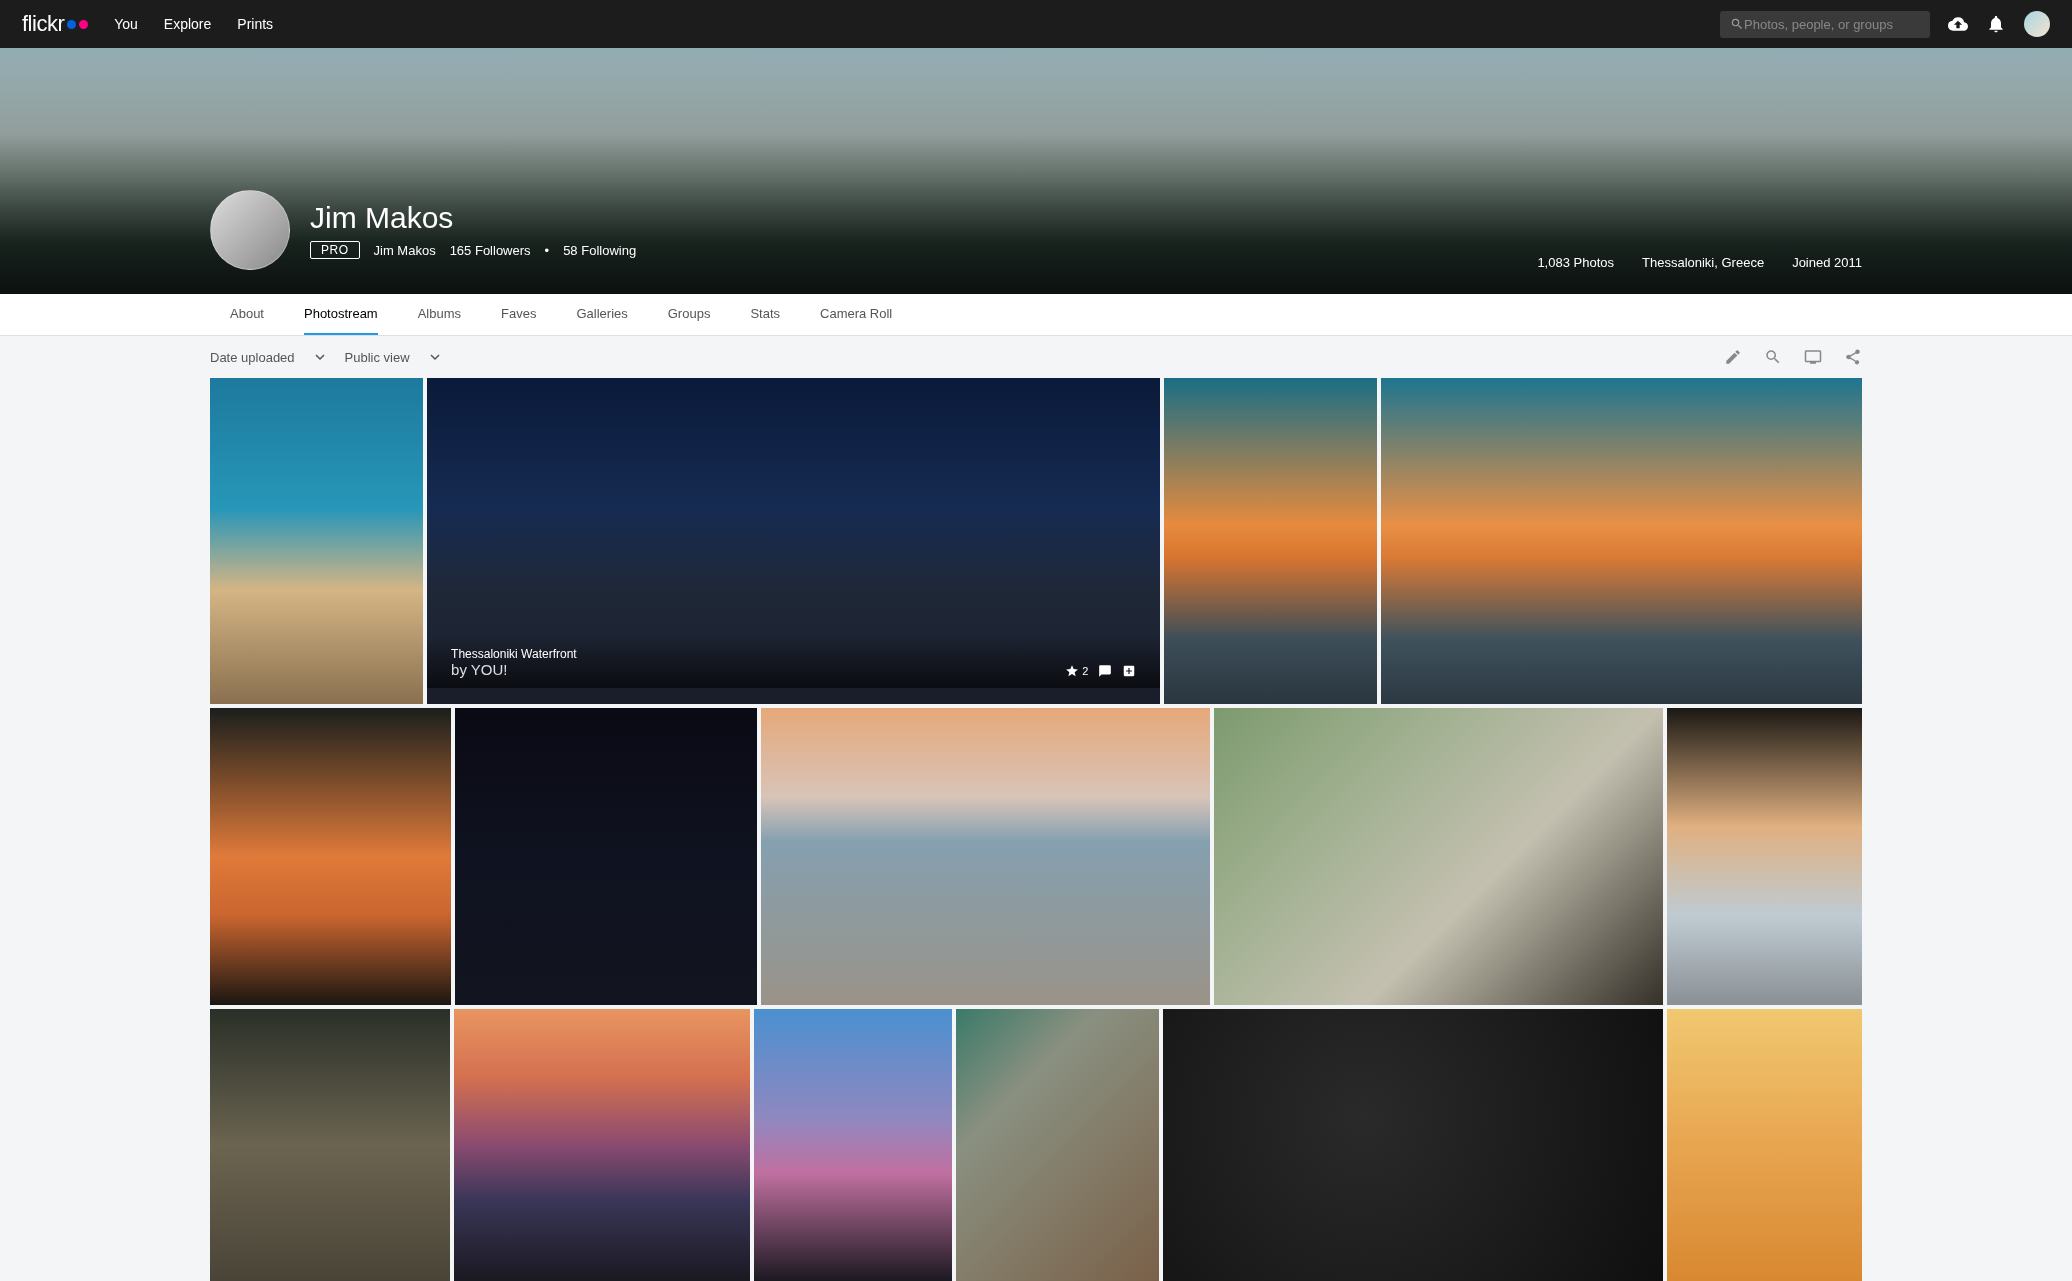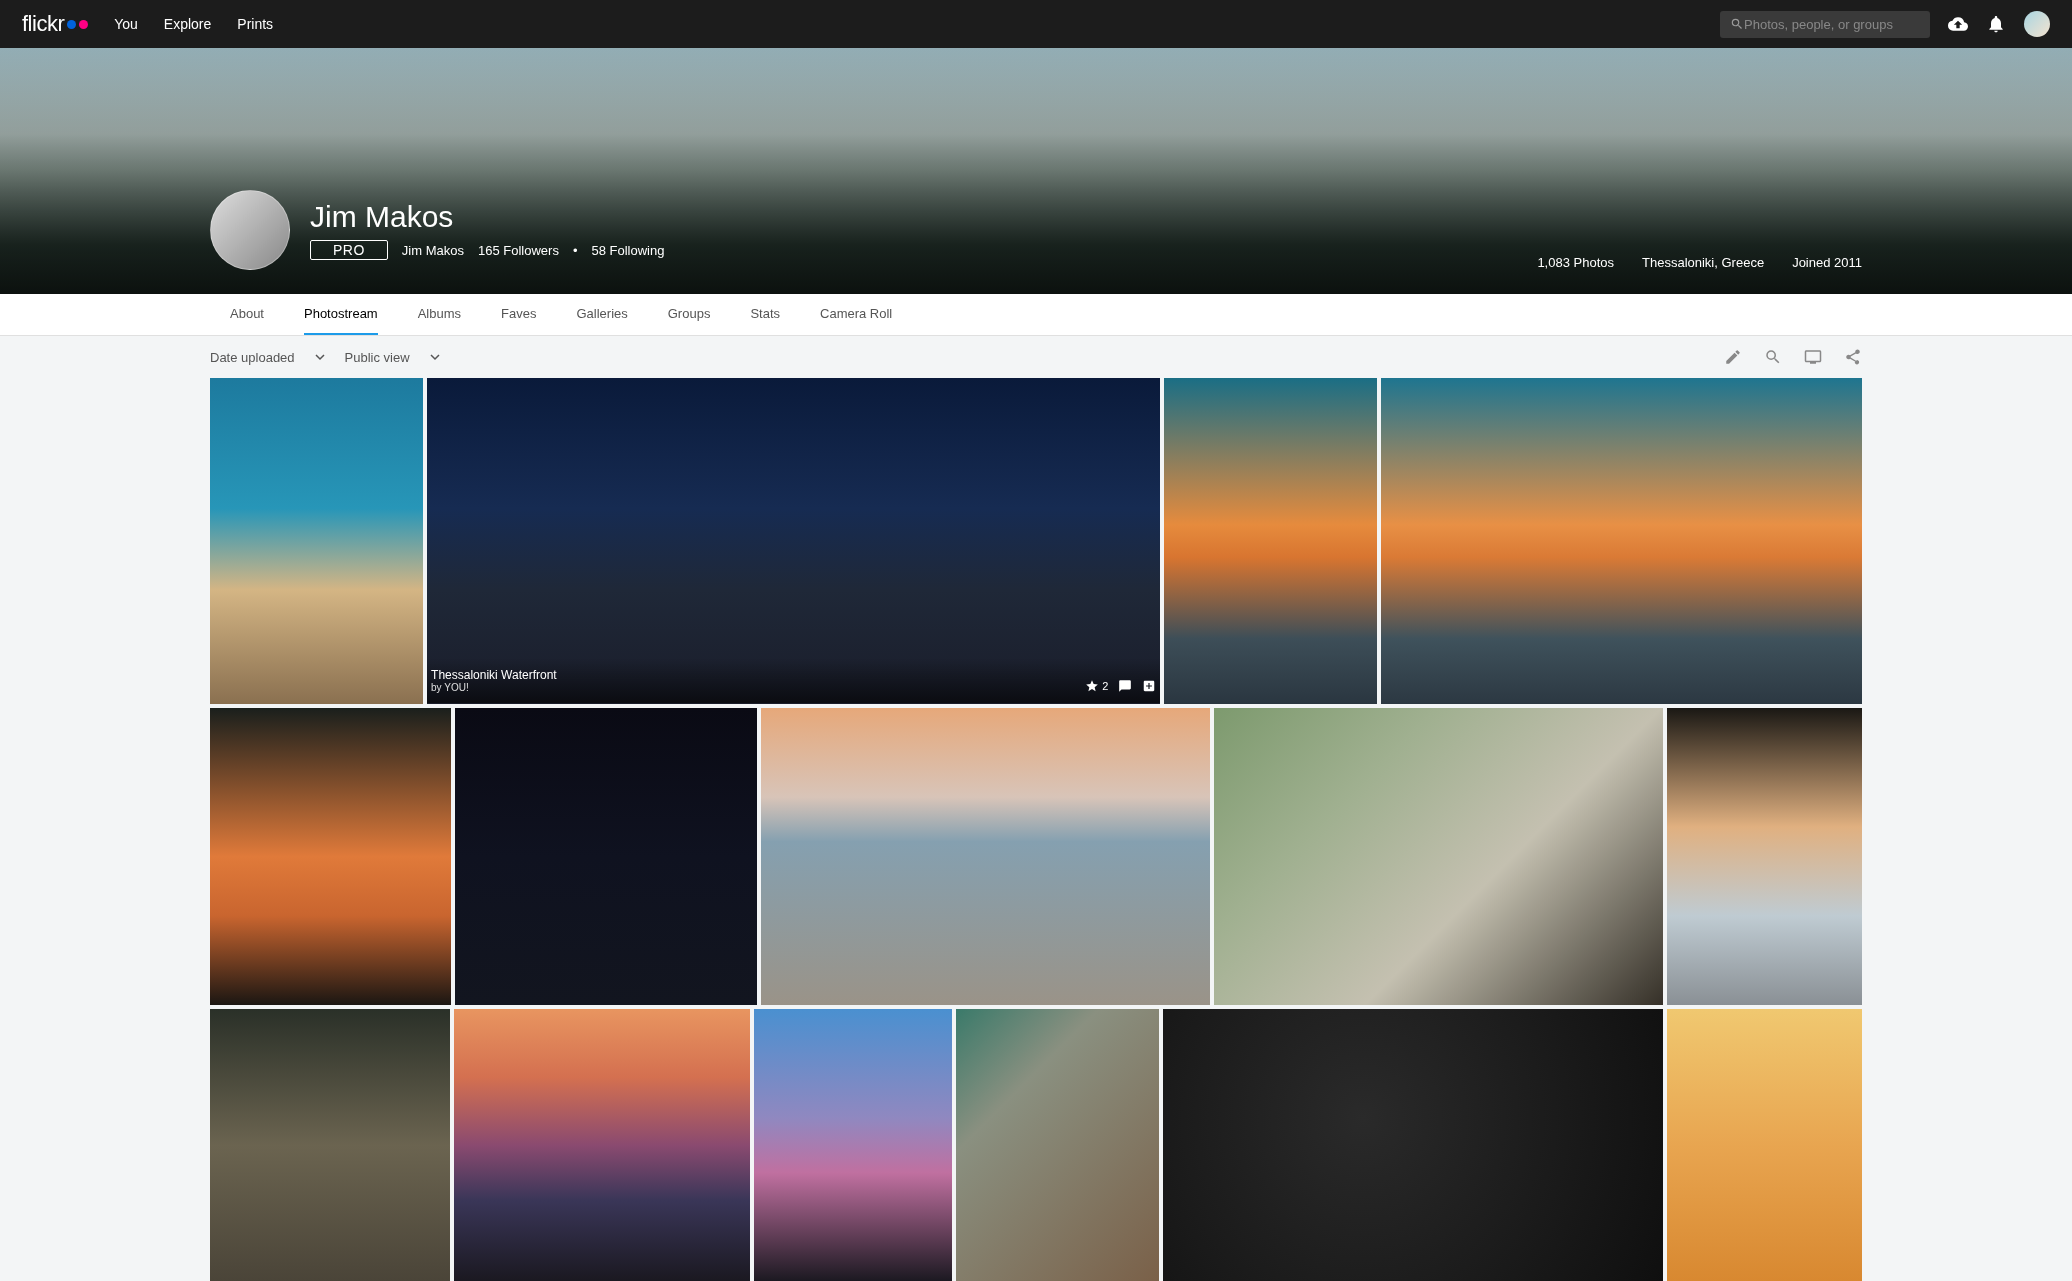--- a/index.html
+++ b/index.html
@@ -22,39 +22,39 @@
 .cover{height:246px;background:
   linear-gradient(180deg,rgba(0,0,0,.05)0%,rgba(0,0,0,.55)100%),
   linear-gradient(180deg,#9ab6be 0%,#bcccc8 35%,#96a89f 50%,#2b3d35 80%,#1a2620 100%);
   position:relative;display:flex;align-items:flex-end;padding:0 0 24px;background-size:cover}
 .cover-inner{width:1120px;margin:0 auto;display:flex;justify-content:space-between;align-items:flex-end;width:100%;padding:0 210px}
 .profile-left{display:flex;align-items:center;gap:20px}
 .profile-pic{width:80px;height:80px;border-radius:50%;background:linear-gradient(135deg,#ddd,#888);border:1px solid rgba(255,255,255,.3)}
 .profile-info{color:#fff}
 .profile-name{font-size:30px;font-weight:400;margin-bottom:6px}
 .profile-meta{display:flex;align-items:center;gap:14px;font-size:13px}
-.pro{border:1px solid #fff;border-radius:2px;padding:1px 22px;font-size:14px;letter-spacing:.5px}
+.pro{border:1px solid #fff;border-radius:2px;padding:1px 10px;font-size:12px;letter-spacing:.5px}
 .profile-right{display:flex;gap:28px;color:#fff;font-size:13px}
 .tabs{background:#fff;border-bottom:1px solid #e0e0e0}
 .tabs-inner{display:flex;gap:40px;padding:0 230px}
 .tab{padding:12px 0;font-size:13px;color:#555;cursor:pointer;border-bottom:2px solid transparent}
 .tab.active{color:#000;border-bottom:2px solid #1c9be9;font-weight:500}
 .toolbar{display:flex;justify-content:space-between;align-items:center;padding:12px 210px}
 .toolbar-left{display:flex;gap:20px}
 .dd{font-size:13px;color:#555;cursor:pointer;display:flex;align-items:center;gap:20px}
 .toolbar-right{display:flex;gap:22px}
 .toolicon{width:18px;height:18px;fill:#888;cursor:pointer}
 .gallery{padding:0 210px}
 .row{display:flex;gap:4px;margin-bottom:4px}
 .photo{position:relative;cursor:pointer;overflow:hidden}
 .photo-fill{height:100%;width:100%}
-.overlay{position:absolute;bottom:1px;left:0;right:0;padding:10px 4px;display:flex;justify-content:space-between;align-items:flex-end;background:linear-gradient(transparent,rgba(0,0,0,.6))}
+.overlay{position:absolute;bottom:16px;left:0;right:0;padding:10px 24px;display:flex;justify-content:space-between;align-items:flex-end;background:linear-gradient(transparent,rgba(0,0,0,.6))}
 .ov-left{color:#fff;font-size:12px}
 .ov-title{font-weight:500}
-.ov-by{font-size:10px;opacity:.85}
+.ov-by{font-size:15px;opacity:.85}
 .ov-right{display:flex;gap:10px;align-items:center;color:#fff;font-size:11px}
 .ov-right svg{width:14px;height:14px;fill:#fff}
 .stat{display:flex;align-items:center;gap:3px}
 
 .r1{height:326px}
 .r1 .p1{width:215px;background:linear-gradient(180deg,#1d7a9e 0%,#2796b8 40%,#d4b584 65%,#8a7050 100%)}
 .r1 .p2{width:740px;background:linear-gradient(180deg,#0a1a3a 0%,#162b52 40%,#1f2838 65%,#1a1d2a 100%)}
 .r1 .p3{width:215px;background:linear-gradient(180deg,#1a6e85 0%,#e68b3d 45%,#d87530 55%,#3d4e58 80%,#2a3640 100%)}
 .r1 .p4{width:485px;background:linear-gradient(180deg,#1e7590 0%,#e89045 45%,#da7a35 55%,#3f525c 80%,#2c3842 100%)}
 

